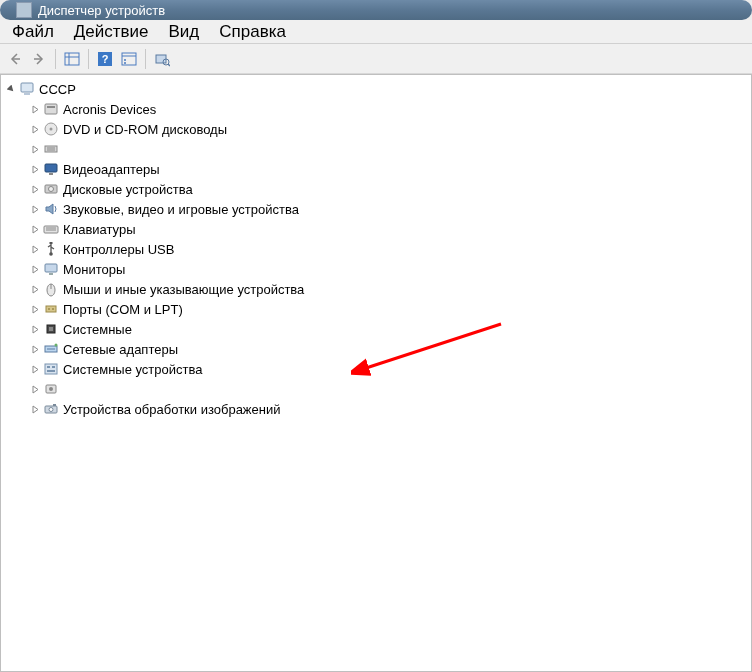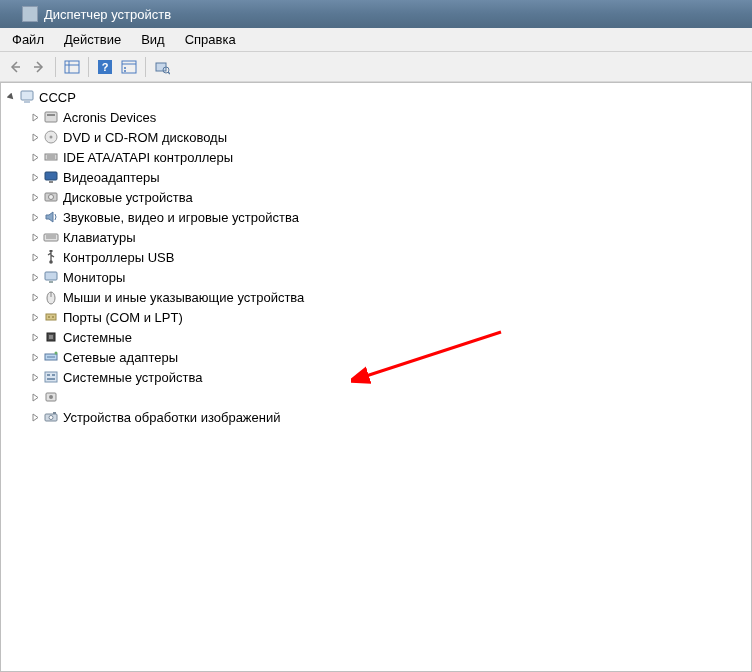--- a/index.html
+++ b/index.html
@@ -13,46 +13,47 @@
   }
   .window {
     width: 752px;
     height: 672px;
     background: #ececec;
     display: flex;
     flex-direction: column;
   }
   
   .titlebar {
-    height: 28px;
+    height: 20px;
     background: linear-gradient(to bottom, #6d8aa7 0%, #5a7793 50%, #4f6b84 100%);
     display: flex;
     align-items: center;
-    padding: 0 22px;
+    padding: 0 16px;
     color: #fff;
+    border-radius: 11px;
   }
   .titlebar .app-icon {
     width: 16px; height: 16px;
     margin-right: 6px;
     background: #b6c7d6;
     border: 1px solid #8a9bb0;
   }
   .titlebar .title-text {
     font-size: 13px;
     color: #fff;
   }
   
   .menubar {
     height: 24px;
     background: #f0f0f0;
     border-bottom: 1px solid #d0d0d0;
     display: flex;
     align-items: center;
     padding: 0 2px;
-    font-size: 13px;
+    font-size: 17px;
   }
   .menubar .menu-item {
     padding: 3px 10px;
     cursor: default;
   }
   
   .toolbar {
     height: 30px;
     background: #f0f0f0;
     border-bottom: 1px solid #d8d8d8;
@@ -229,21 +230,20 @@
               <path d="M2 1 L7 4.5 L2 8 Z" fill="none" stroke="#8a8a8a"></path>
             </svg>
           </span>
           <span class="node-icon">
             <svg width="16" height="16" viewBox="0 0 16 16">
               <rect x="2" y="5" width="12" height="6" fill="#d6d6d6" stroke="#888"></rect>
               <line x1="4" y1="7" x2="12" y2="7" stroke="#888"></line>
               <line x1="4" y1="9" x2="12" y2="9" stroke="#888"></line>
             </svg>
           </span>
-          <span class="node-label">IDE ATA/ATAPI контроллеры</span>
         </div>
         <div class="tree-row indent-1">
           <span class="expander">
             <svg width="9" height="9" viewBox="0 0 9 9">
               <path d="M2 1 L7 4.5 L2 8 Z" fill="none" stroke="#8a8a8a"></path>
             </svg>
           </span>
           <span class="node-icon">
             <svg width="16" height="16" viewBox="0 0 16 16">
               <rect x="2" y="3" width="12" height="8" rx="1" fill="#3a6aa8" stroke="#274a75"></rect>

